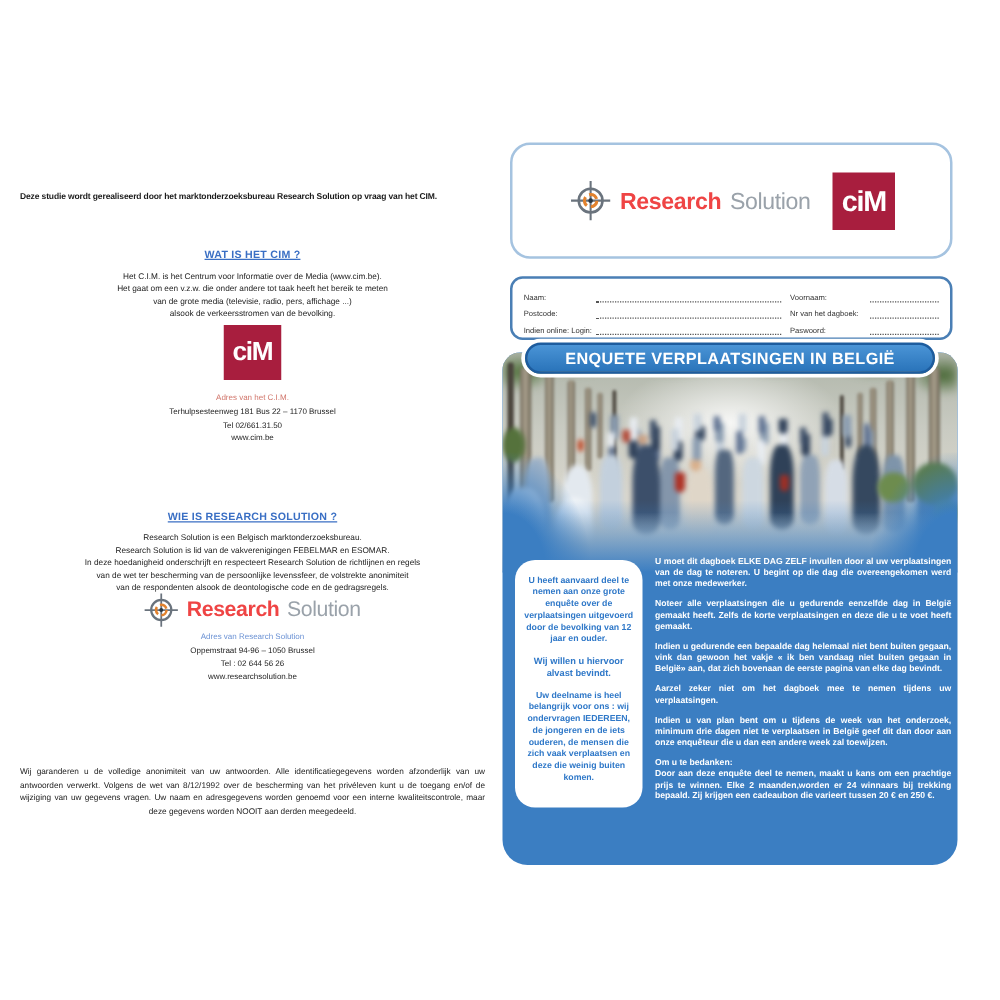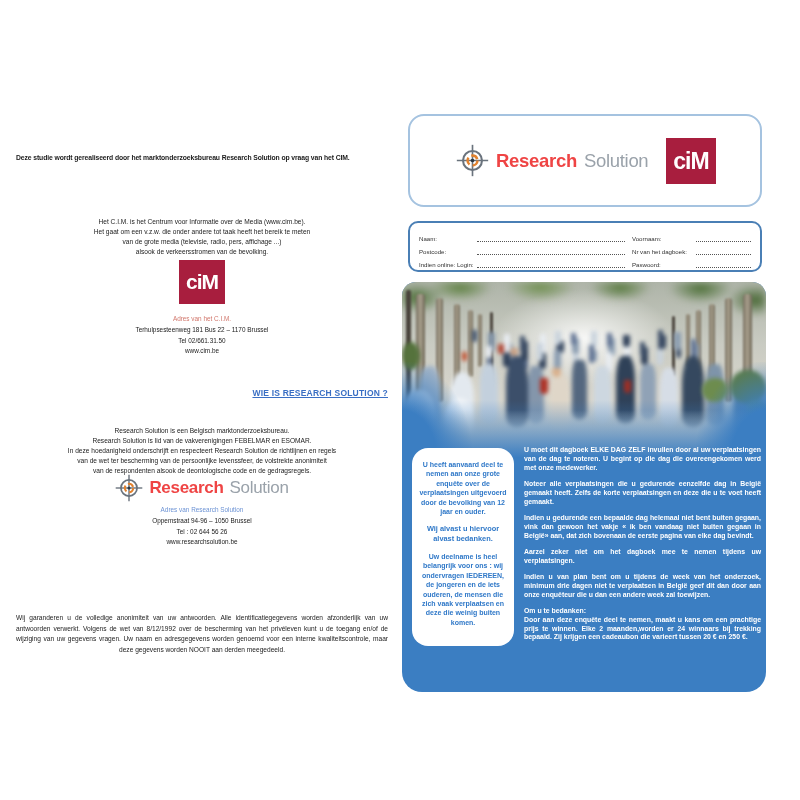--- a/index.html
+++ b/index.html
@@ -6,21 +6,21 @@
   .sheet{position:relative;width:800px;height:800px;background:#fff;overflow:hidden;
          font-family:"Liberation Sans",sans-serif;color:#1a1a1a;}
   .abs{position:absolute;}
 
   
   .lp{left:16px;width:372px;}
   .intro{top:154px;font-size:6.8px;font-weight:bold;white-space:nowrap;letter-spacing:-0.1px;}
   .sec-head{font-size:8.5px;font-weight:bold;color:#3a6fc4;text-decoration:underline;
             text-align:center;width:372px;letter-spacing:0.2px;}
   .h-cim{top:198px;}
-  .h-rs{top:388px;text-align:right;}
+  .h-rs{top:408px;}
   .body-lines{width:372px;text-align:center;font-size:6.6px;line-height:10px;color:#222;}
   .cim-body{top:217px;}
   .rs-body{top:426px;}
   .logo-row{width:372px;text-align:center;}
   .cim-logo-wrap{top:260px;}
   .cim-mark{display:inline-block;background:#a81e3e;color:#fff;text-align:center;
             font-weight:bold;letter-spacing:-1px;}
   .cim-mark.small{width:46px;height:44px;line-height:44px;font-size:21px;}
   .cim-mark.big{width:50px;height:46px;line-height:46px;font-size:23px;}
   .addr-label{width:372px;text-align:center;font-size:6.4px;}
@@ -97,20 +97,21 @@
   .thanks-label{margin-bottom:0 !important;}
   b.inl{font-weight:800;}
 </style>
 </head>
 <body>
 
 <div class="sheet">
 
   <div class="abs lp intro">Deze studie wordt gerealiseerd door het marktonderzoeksbureau Research Solution op vraag van het CIM.</div>
 
+  <div class="abs lp sec-head h-cim">WAT IS HET CIM ?</div>
   <div class="abs lp body-lines cim-body">
     <div>Het C.I.M. is het Centrum voor Informatie over de Media (www.cim.be).</div>
     <div>Het gaat om een v.z.w. die onder andere tot taak heeft het bereik te meten</div>
     <div>van de grote media (televisie, radio, pers, affichage ...)</div>
     <div>alsook de verkeersstromen van de bevolking.</div>
   </div>
 
   <div class="abs lp logo-row cim-logo-wrap">
     <span class="cim-mark small">ciM</span>
   </div>
@@ -179,20 +180,21 @@
       <span class="dots r"></span>
     </div>
     <div class="frow">
       <span class="flabel l">Indien online: Login:</span>
       <span class="dots l"></span>
       <span class="flabel r">Paswoord:</span>
       <span class="dots r"></span>
     </div>
   </div>
 
+  <div class="abs banner">ENQUETE VERPLAATSINGEN IN BELGIË</div>
 
   <div class="abs lower">
     <div class="photo">
       <div class="light"></div>
       <div class="foliage"></div>
       <div class="trunks">
           <div style="position: absolute; left: 14px; top: 12px; width: 9px; height: 118px; background: linear-gradient(90deg, rgb(122, 114, 99), rgb(168, 159, 140) 50%, rgb(110, 103, 88)); border-radius: 3px;"></div>
           <div style="position: absolute; left: 34px; top: 16px; width: 7px; height: 104px; background: linear-gradient(90deg, rgb(122, 114, 99), rgb(168, 159, 140) 50%, rgb(110, 103, 88)); border-radius: 3px;"></div>
           <div style="position: absolute; left: 52px; top: 22px; width: 6px; height: 83px; background: linear-gradient(90deg, rgb(122, 114, 99), rgb(168, 159, 140) 50%, rgb(110, 103, 88)); border-radius: 3px;"></div>
           <div style="position: absolute; left: 66px; top: 28px; width: 5px; height: 67px; background: linear-gradient(90deg, rgb(122, 114, 99), rgb(168, 159, 140) 50%, rgb(110, 103, 88)); border-radius: 3px;"></div>
@@ -284,21 +286,21 @@
           <div style="position: absolute; left: 345px; top: 118px; width: 20px; height: 20px; background: rgb(114, 148, 84); border-radius: 50%;"></div>
           <div style="position: absolute; left: 0px; top: 60px; width: 18px; height: 28px; background: rgb(85, 114, 60); border-radius: 50%;"></div>
         </div>
       <div class="seam-l"></div>
       <div class="seam-r"></div>
       <div class="seam"></div>
     </div>
 
     <div class="whitebox">
       <p>U heeft aanvaard deel te nemen aan onze grote enquête over de verplaatsingen uitgevoerd door de bevolking van 12 jaar en ouder.</p>
-      <p class="wb-bold">Wij alvast u hiervoor alvast bedanken.</p>
+      <p class="wb-bold">Wij willen u hiervoor alvast bevindt.</p>
       <p><span>Uw deelname is heel belangrijk voor ons : wij ondervragen </span><b class="inl">IEDEREEN,</b><span> de jongeren en de iets ouderen, de mensen die zich vaak verplaatsen en deze die weinig buiten komen.</span></p>
     </div>
 
     <div class="righttext">
       <p><span>U moet dit dagboek </span><b class="inl">ELKE DAG ZELF</b><span> invullen door al uw verplaatsingen van de dag te noteren. U begint op die dag die overeengekomen werd met onze medewerker.</span></p>
       <p>Noteer alle verplaatsingen die u gedurende eenzelfde dag in België gemaakt heeft. Zelfs de korte verplaatsingen en deze die u te voet heeft gemaakt.</p>
       <p>Indien u gedurende een bepaalde dag helemaal niet bent buiten gegaan, vink dan gewoon het vakje « ik ben vandaag niet buiten gegaan in België» aan, dat zich bovenaan de eerste pagina van elke dag bevindt.</p>
       <p>Aarzel zeker niet om het dagboek mee te nemen tijdens uw verplaatsingen.</p>
       <p>Indien u van plan bent om u tijdens de week van het onderzoek, minimum drie dagen niet te verplaatsen in België geef dit dan door aan onze enquêteur die u dan een andere week zal toewijzen.</p>
       <p class="thanks-label">Om u te bedanken:</p>

